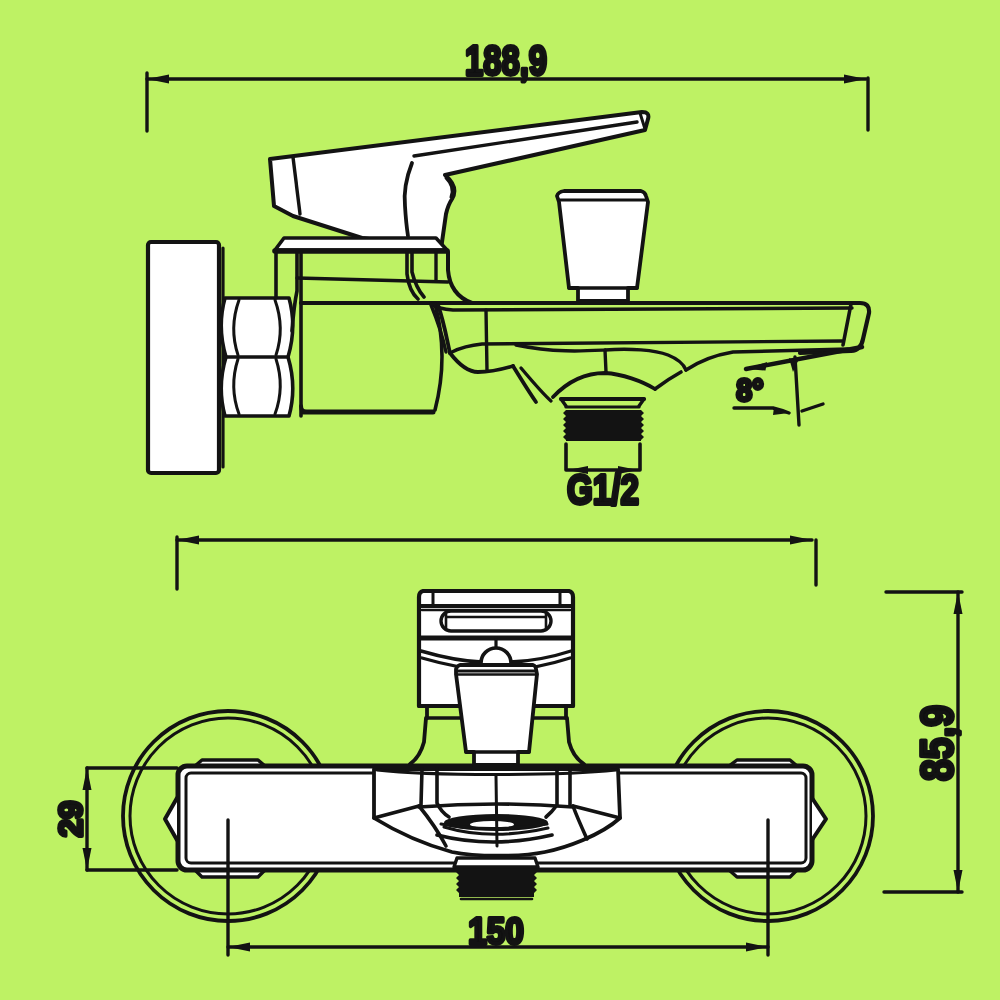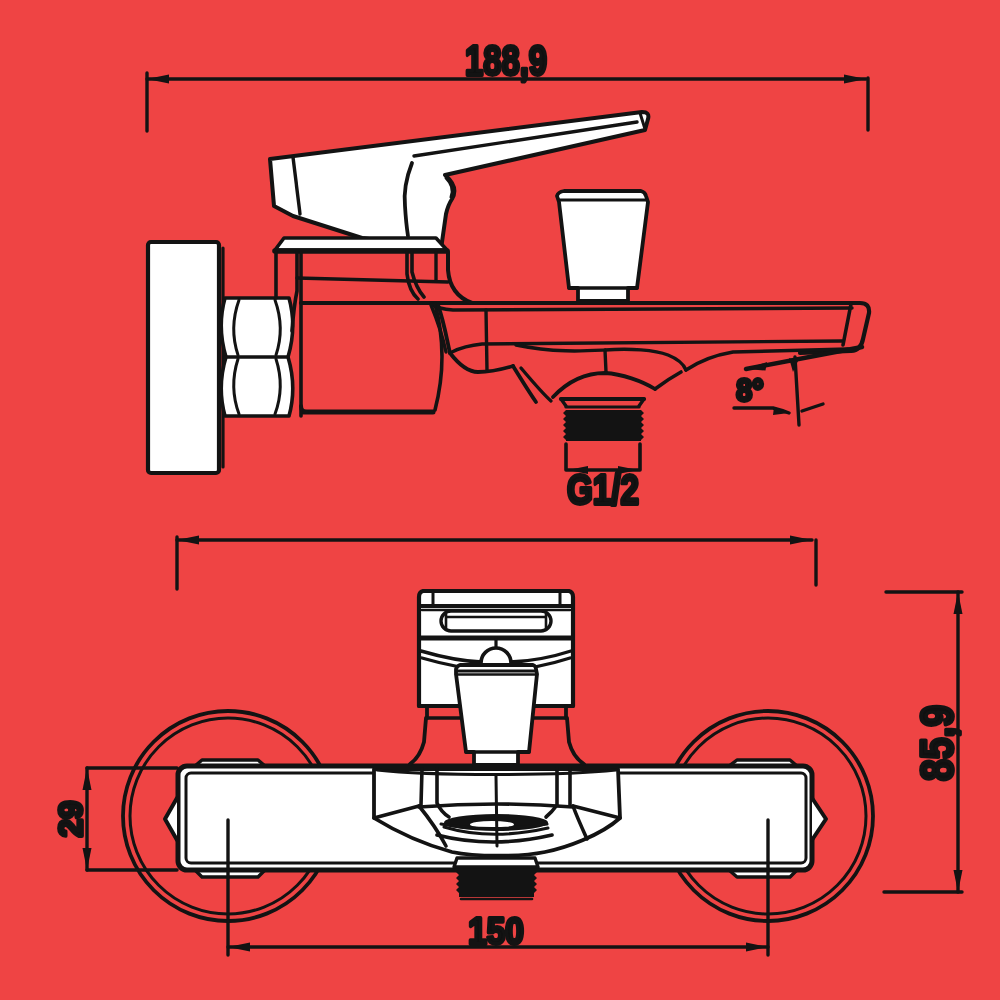--- a/index.html
+++ b/index.html
@@ -1,16 +1,16 @@
 <!DOCTYPE html>
 <html><head>
 <meta charset="utf-8">
 <style>
   html,body{margin:0;padding:0;background:#fff;}
-  #wrap{width:1000px;height:1000px;position:relative;background:#ef4444;}
+  #wrap{width:1000px;height:1000px;position:relative;background:#bef264;}
   svg{display:block;}
   text{font-family:"Liberation Sans",sans-serif;font-weight:bold;fill:#101010;}
 </style>
 </head>
 <body>
 <div id="wrap">
 <svg width="1000" height="1000" viewBox="0 0 1000 1000" fill="none" stroke="#131313" stroke-width="3.8" stroke-linecap="round" stroke-linejoin="round">
 
 <g id="dim189">
   <path d="M147,73 L147,131" stroke-width="3.4"></path>

